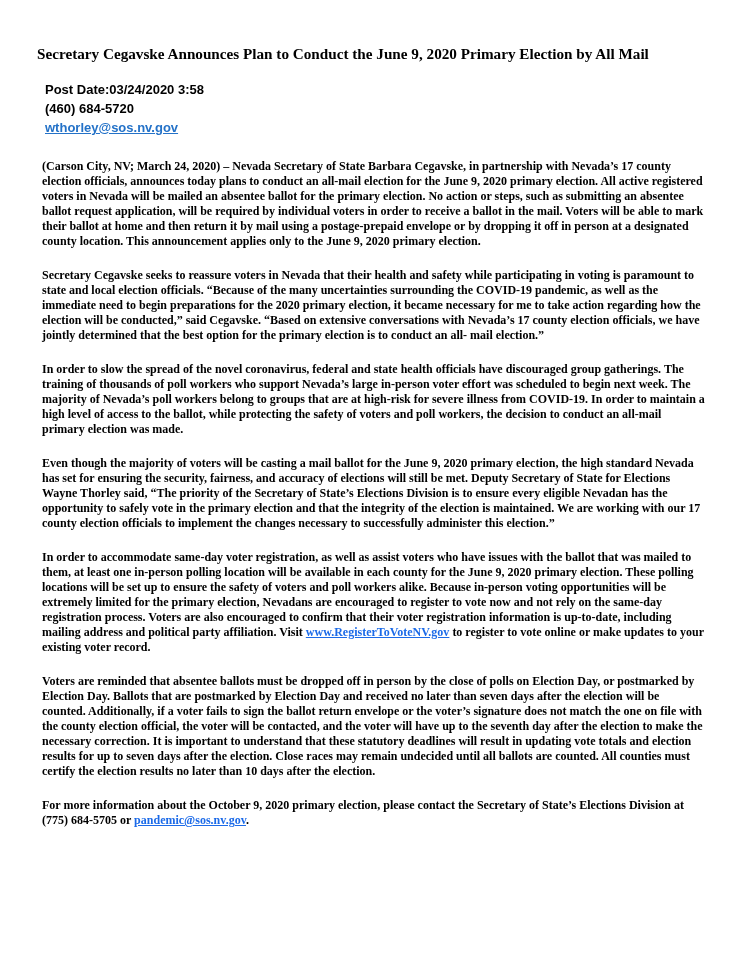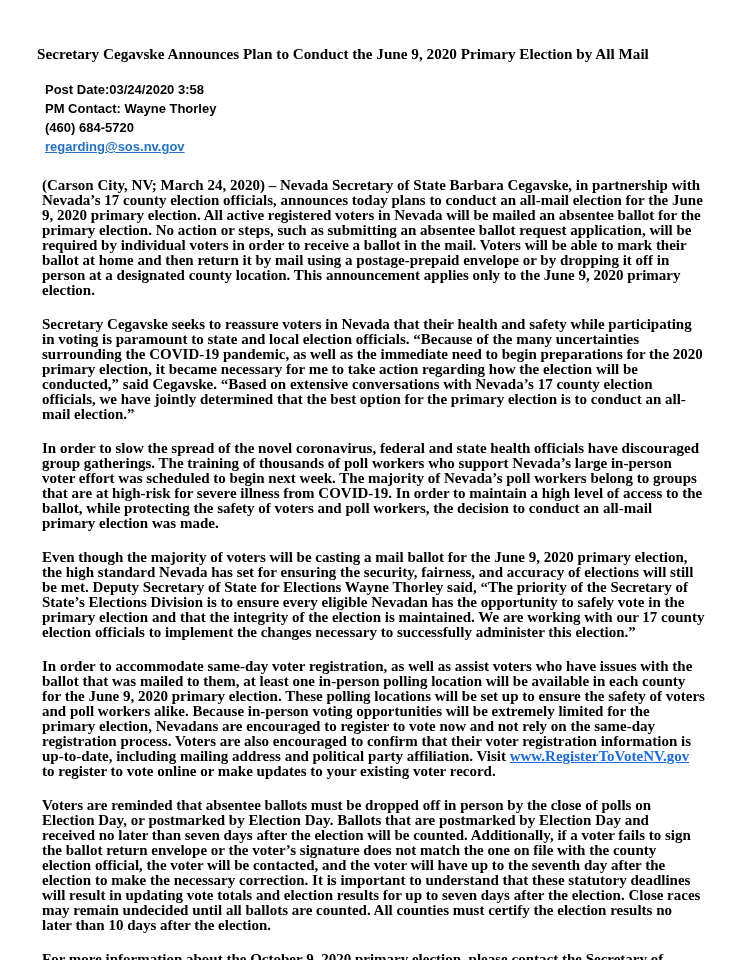--- a/index.html
+++ b/index.html
@@ -34,21 +34,21 @@
     line-height: 19px;
     color: #000000;
     margin: 17px 0 0 3px;
   }
   .contact .line {
     white-space: nowrap;
   }
   p.body-par {
     font-family: "Liberation Serif", serif;
     font-weight: bold;
-    font-size: 15px;
+    font-size: 12px;
     line-height: 15px;
     color: #000000;
     margin: 19px 0 0 0;
     max-width: 663px;
     text-align: left;
   }
   p.body-par.first {
     margin-top: 22px;
   }
   a.link {
@@ -64,23 +64,22 @@
 </style>
 </head>
 <body>
 
 <div class="page">
 
   <h1 class="title">Secretary Cegavske Announces Plan to Conduct the June 9, 2020 Primary Election by All Mail</h1>
 
   <div class="contact">
     <div class="line">Post Date:03/24/2020 3:58</div>
-    <div class="line">PM Contact: Wayne Thorley</div>
     <div class="line">(460) 684-5720</div>
-    <div class="line"><a class="link sans-link" href="#">regarding@sos.nv.gov</a></div>
+    <div class="line"><a class="link sans-link" href="#">wthorley@sos.nv.gov</a></div>
   </div>
 
   <p class="body-par first">(Carson City, NV; March 24, 2020) – Nevada Secretary of State Barbara Cegavske, in partnership with Nevada’s 17 county election officials, announces today plans to conduct an all-mail election for the June 9, 2020 primary election. All active registered voters in Nevada will be mailed an absentee ballot for the primary election. No action or steps, such as submitting an absentee ballot request application, will be required by individual voters in order to receive a ballot in the mail. Voters will be able to mark their ballot at home and then return it by mail using a postage-prepaid envelope or by dropping it off in person at a designated county location. This announcement applies only to the June 9, 2020 primary election.</p>
 
   <p class="body-par">Secretary Cegavske seeks to reassure voters in Nevada that their health and safety while participating in voting is paramount to state and local election officials. “Because of the many uncertainties surrounding the COVID-19 pandemic, as well as the immediate need to begin preparations for the 2020 primary election, it became necessary for me to take action regarding how the election will be conducted,” said Cegavske. “Based on extensive conversations with Nevada’s 17 county election officials, we have jointly determined that the best option for the primary election is to conduct an all- mail election.”</p>
 
   <p class="body-par">In order to slow the spread of the novel coronavirus, federal and state health officials have discouraged group gatherings. The training of thousands of poll workers who support Nevada’s large in-person voter effort was scheduled to begin next week. The majority of Nevada’s poll workers belong to groups that are at high-risk for severe illness from COVID-19. In order to maintain a high level of access to the ballot, while protecting the safety of voters and poll workers, the decision to conduct an all-mail primary election was made.</p>
 
   <p class="body-par">Even though the majority of voters will be casting a mail ballot for the June 9, 2020 primary election, the high standard Nevada has set for ensuring the security, fairness, and accuracy of elections will still be met. Deputy Secretary of State for Elections Wayne Thorley said, “The priority of the Secretary of State’s Elections Division is to ensure every eligible Nevadan has the opportunity to safely vote in the primary election and that the integrity of the election is maintained. We are working with our 17 county election officials to implement the changes necessary to successfully administer this election.”</p>
 

